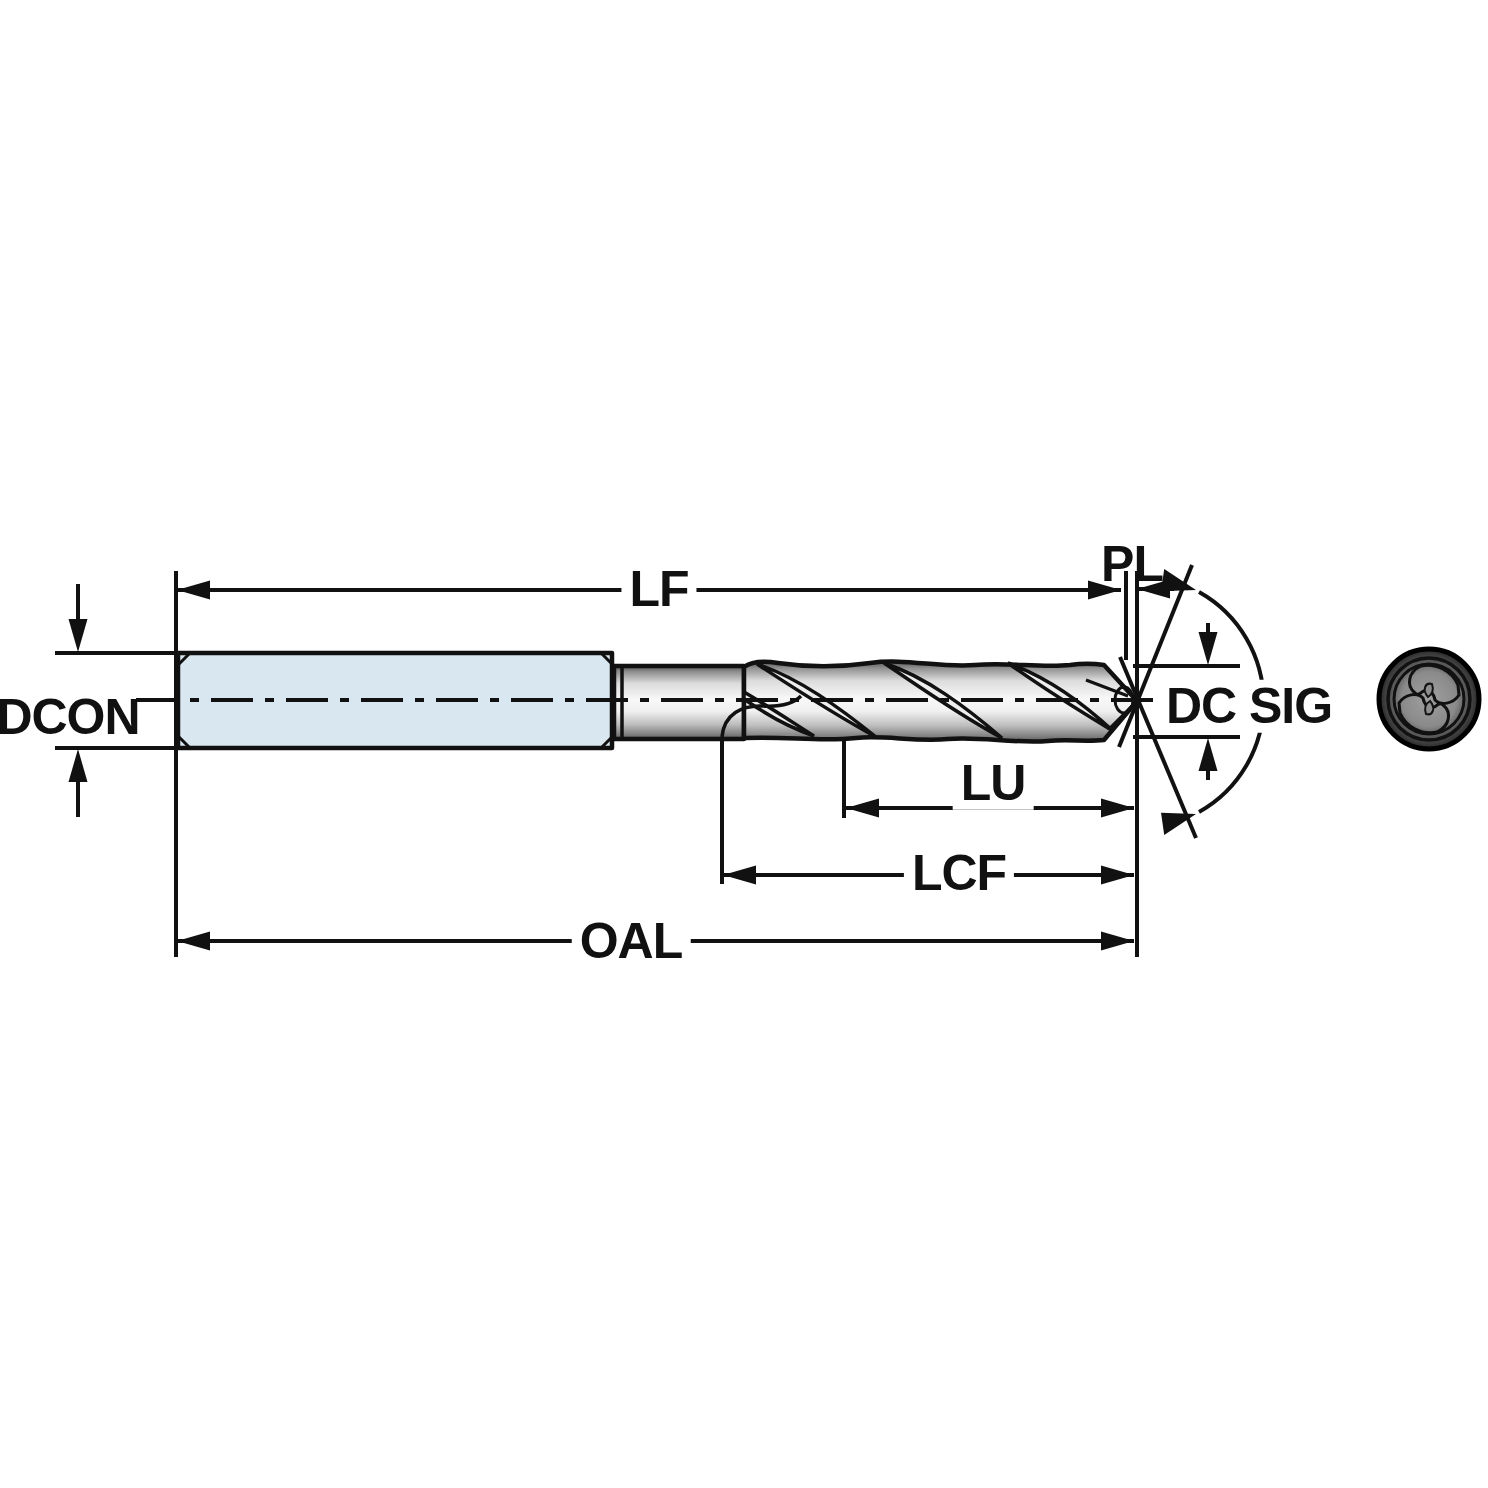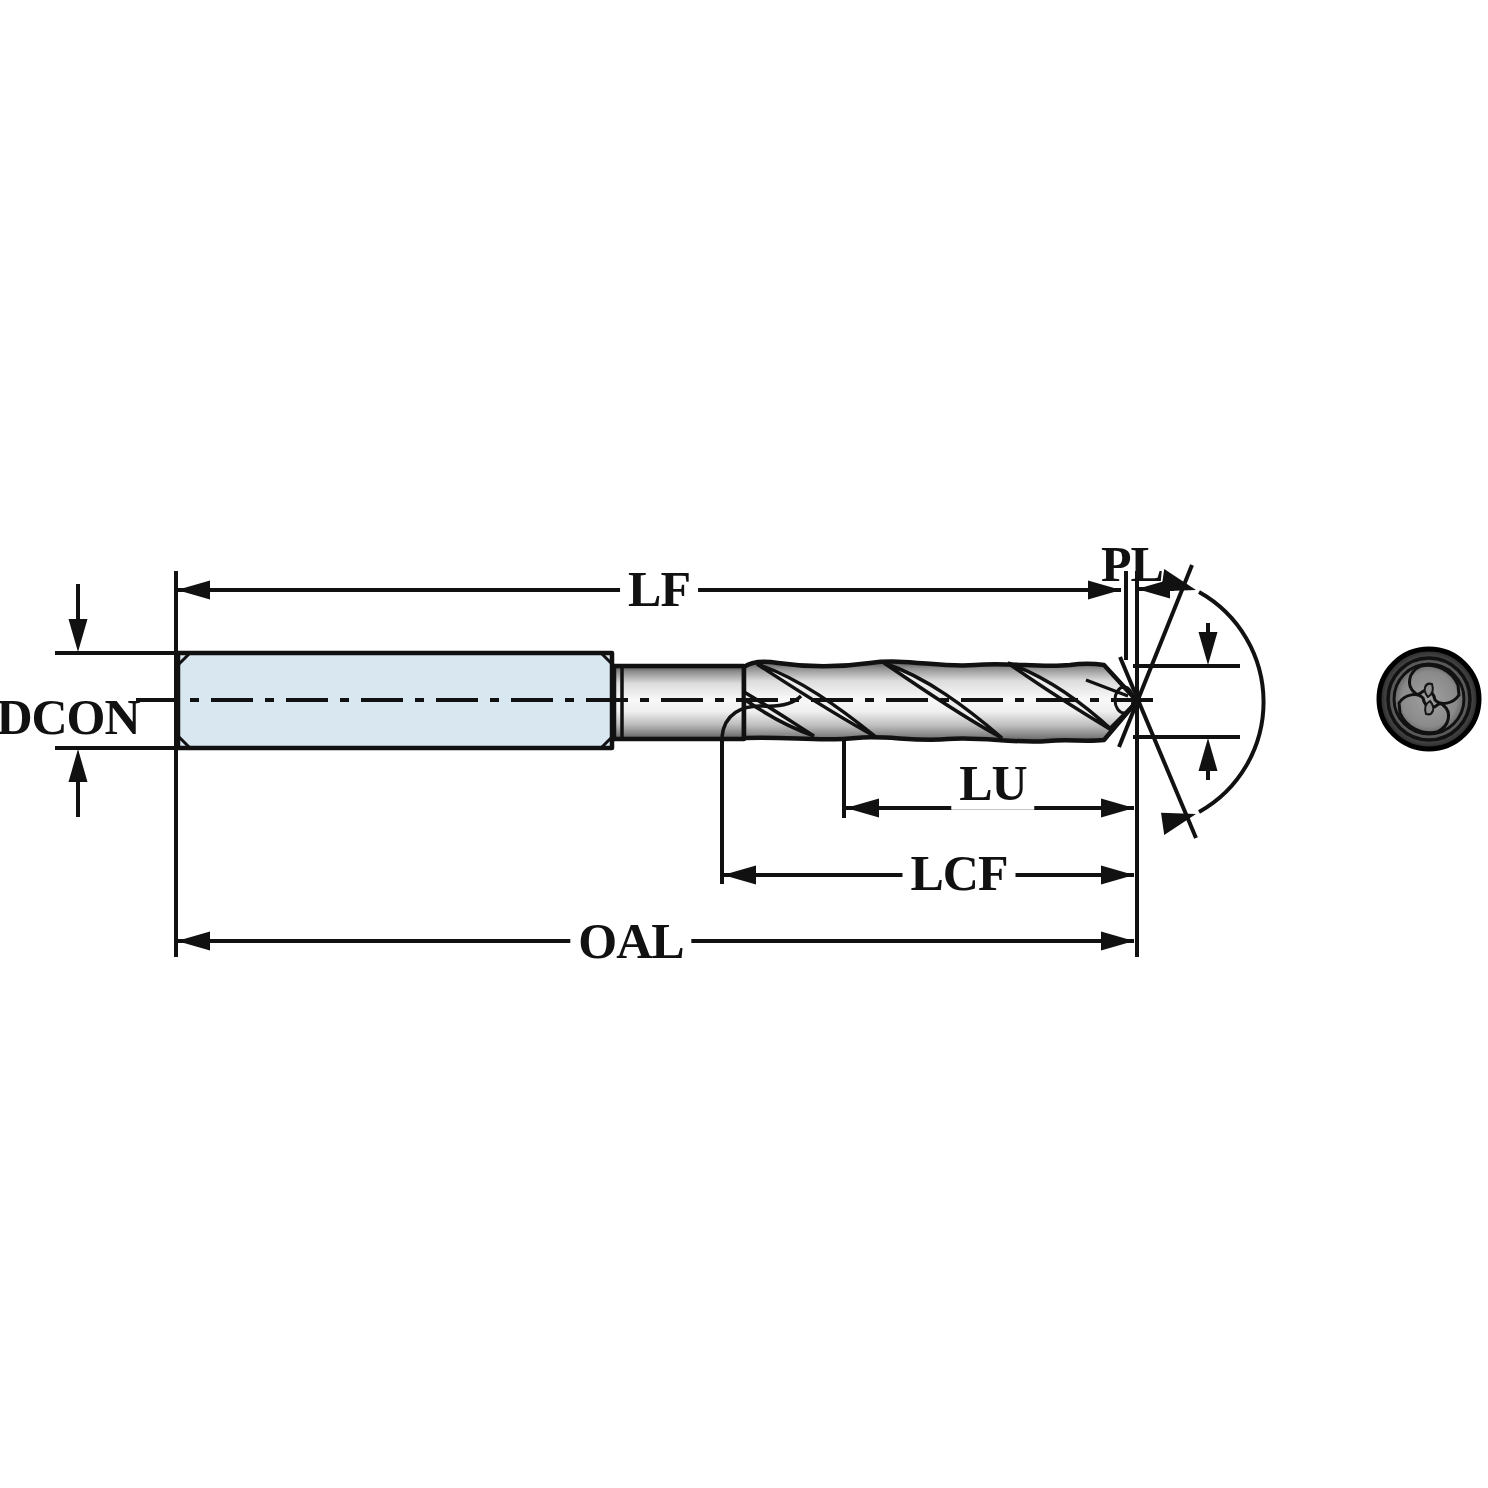--- a/index.html
+++ b/index.html
@@ -1,17 +1,17 @@
 <!DOCTYPE html>
 <html style="--bg: #ffffff; --line: #111111; --shank: #d9e7f1;"><head>
 <meta charset="utf-8">
 <style>
   html,body{margin:0;padding:0;background:#fff;}
   #stage{position:relative;width:1488px;height:1197px;background:var(--bg,#fff);overflow:hidden;
-         font-family:Liberation Serif, serif;}
+         font-family:Liberation Sans, sans-serif;}
   #drawing{position:absolute;left:0;top:0;}
   .lbl{position:absolute;transform:translate(-50%,-50%);
        font-weight:700;font-size:50px;letter-spacing:-1px;color:var(--line,#111);
        background:#fff;padding:0 8px;white-space:nowrap;line-height:1.05;}
   .lbl.nobg{background:transparent;padding:0;margin-top:20px;}
   
   .ln   {stroke:var(--line,#111);stroke-width:4;fill:none;stroke-linecap:butt;}
   .ln35 {stroke:var(--line,#111);stroke-width:3.5;fill:none;}
   .ln3  {stroke:var(--line,#111);stroke-width:3;fill:none;}
   .outline{stroke:var(--line,#111);stroke-width:4.5;stroke-linejoin:round;}
@@ -155,16 +155,17 @@
       <path class="ln3" fill="url(#gLobe)" transform="rotate(180)" d="M -14,-6 C -23,-13 -21,-27 -8,-33 A 33,33 0 0 1 29,-14 L 30,-4
            C 24,5 12,7 6,1 C 5,-5 0,-12 -7,-7 C -10,-4 -12,-4 -14,-6 Z"></path>
       <path fill="#8f8f8f" stroke="#151515" stroke-width="2" d="M -1,-2 C -7,-9 -4,-17 3,-15 C 5,-9 4,-5 -1,-2 Z"></path>
       <path fill="#8f8f8f" stroke="#151515" stroke-width="2" transform="rotate(180)" d="M -1,-2 C -7,-9 -4,-17 3,-15 C 5,-9 4,-5 -1,-2 Z"></path>
     </g>
   </svg>
 
   <div class="lbl" style="left:659px;top:589px;">LF</div>
   <div class="lbl nobg" style="left:1132px;top:544px;">PL</div>
   <div class="lbl nobg" style="left:68px;top:697px;">DCON</div>
+  <div class="lbl" style="left:1249px;top:706px;">DC SIG</div>
   <div class="lbl" style="left:993px;top:783px;">LU</div>
   <div class="lbl" style="left:959px;top:873px;">LCF</div>
   <div class="lbl" style="left:631px;top:941px;text-align:center;">OAL</div>
 </div>
 
 </body></html>

